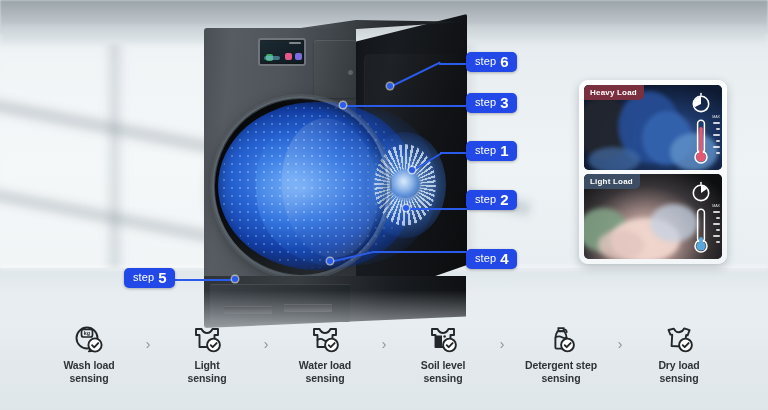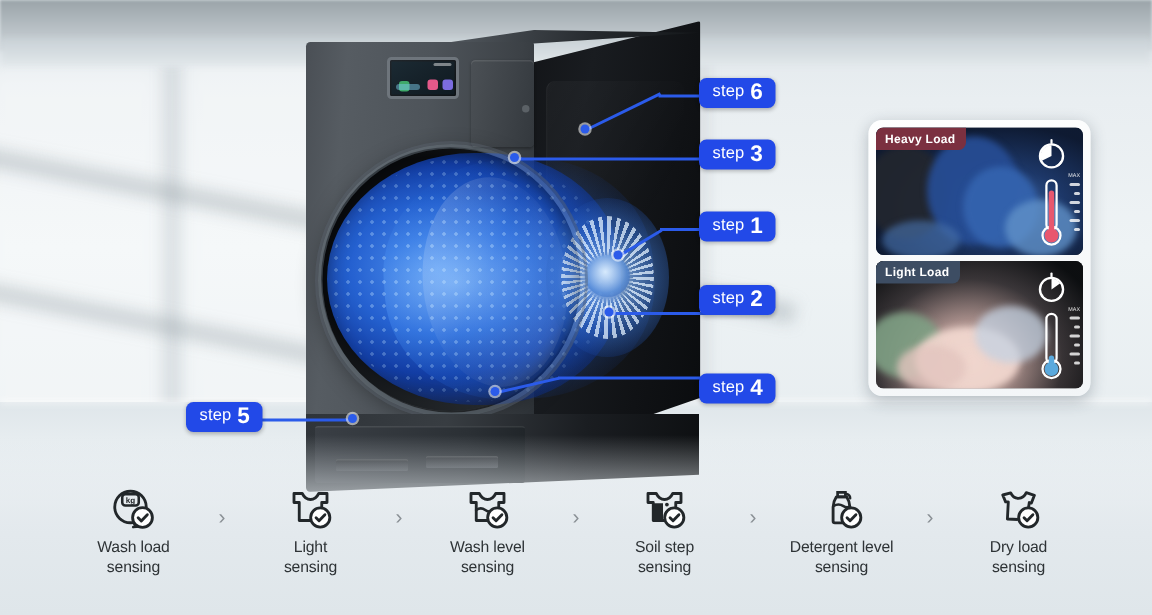--- a/index.html
+++ b/index.html
@@ -262,21 +262,21 @@
   
   .sensestrip {
     position:absolute; left:0; bottom:6px; width:768px; height:80px;
     display:flex; align-items:flex-start; justify-content:center;
   }
   .sense-item {
     width:94px; display:flex; flex-direction:column; align-items:center; gap:5px;
   }
   .sense-icon { width:34px; height:30px; }
   .sense-label {
-    font-size:10.5px; font-weight:400; color:#2e3336;
+    font-size:10.5px; font-weight:700; color:#2e3336;
     text-align:center; line-height:1.22; letter-spacing:-.1px;
   }
   .sense-sep {
     width:24px; text-align:center; color:#8b9196;
     font-size:14px; font-weight:400; margin-top:12px;
     font-family:"Liberation Sans", sans-serif;
   }
 </style>
 </head>
 <body>
@@ -486,56 +486,56 @@
     <div class="sense-sep">›</div>
 
     <div class="sense-item">
       <svg class="sense-icon" viewBox="0 0 34 30">
         <path d="M6 5 L11.5 5 Q13.5 9 17 9 Q20.5 9 22.5 5 L28 5 L28 11 L24.5 11 L24.5 23 L9.5 23 L9.5 11 L6 11 Z" fill="none" stroke="#22272a" stroke-width="1.9" stroke-linejoin="round"></path>
         <path d="M9.5 16 q3 -2.2 6 0 q3 2.2 6 0 q1.6 -1.2 3 -0.6" fill="none" stroke="#22272a" stroke-width="1.8" stroke-linecap="round"></path>
         <circle cx="23.5" cy="21" r="6.4" fill="#fff" stroke="#22272a" stroke-width="1.9"></circle>
         <path d="M20.7 21.2 l2.0 2.0 l3.9 -4.1" fill="none" stroke="#22272a" stroke-width="1.9" stroke-linecap="round" stroke-linejoin="round"></path>
       </svg>
       <div class="sense-label">
-        <span>Wash level</span><br>
+        <span>Water load</span><br>
         <span>sensing</span>
       </div>
     </div>
 
     <div class="sense-sep">›</div>
 
     <div class="sense-item">
       <svg class="sense-icon" viewBox="0 0 34 30">
         <path d="M6 5 L11.5 5 Q13.5 9 17 9 Q20.5 9 22.5 5 L28 5 L28 11 L24.5 11 L24.5 23 L9.5 23 L9.5 11 L6 11 Z" fill="none" stroke="#22272a" stroke-width="1.9" stroke-linejoin="round"></path>
         <path d="M9.5 11.5 L16 11.5 L16 23 L9.5 23 Z" fill="#22272a"></path>
         <circle cx="18.6" cy="12.4" r="1.25" fill="#22272a"></circle>
         <circle cx="21.4" cy="15.2" r="1.0" fill="#22272a"></circle>
         <circle cx="18.2" cy="17.6" r="0.95" fill="#22272a"></circle>
         <circle cx="23.5" cy="21" r="6.4" fill="#fff" stroke="#22272a" stroke-width="1.9"></circle>
         <path d="M20.7 21.2 l2.0 2.0 l3.9 -4.1" fill="none" stroke="#22272a" stroke-width="1.9" stroke-linecap="round" stroke-linejoin="round"></path>
       </svg>
       <div class="sense-label">
-        <span>Soil step</span><br>
+        <span>Soil level</span><br>
         <span>sensing</span>
       </div>
     </div>
 
     <div class="sense-sep">›</div>
 
     <div class="sense-item">
       <svg class="sense-icon" viewBox="0 0 34 30">
         <path d="M13.6 7.2 L20.4 7.2 Q22.6 10.6 22.6 14 L22.6 23.4 Q22.6 24.6 21.4 24.6 L12.6 24.6 Q11.4 24.6 11.4 23.4 L11.4 14 Q11.4 10.6 13.6 7.2 Z" fill="none" stroke="#22272a" stroke-width="1.9" stroke-linejoin="round"></path>
         <path d="M14.4 4.2 L19.6 4.2 L19.6 7.2 L14.4 7.2 Z" fill="none" stroke="#22272a" stroke-width="1.8"></path>
         <path d="M11.8 13.2 q3.2 -1.8 6.2 0 q2.6 1.6 4.6 0.4" fill="none" stroke="#22272a" stroke-width="1.7" stroke-linecap="round"></path>
         <path d="M20.4 5.2 q2.4 0.6 2.4 3.0" fill="none" stroke="#22272a" stroke-width="1.6" stroke-linecap="round"></path>
         <circle cx="23.5" cy="21" r="6.4" fill="#fff" stroke="#22272a" stroke-width="1.9"></circle>
         <path d="M20.7 21.2 l2.0 2.0 l3.9 -4.1" fill="none" stroke="#22272a" stroke-width="1.9" stroke-linecap="round" stroke-linejoin="round"></path>
       </svg>
       <div class="sense-label">
-        <span>Detergent level</span><br>
+        <span>Detergent step</span><br>
         <span>sensing</span>
       </div>
     </div>
 
     <div class="sense-sep">›</div>
 
     <div class="sense-item">
       <svg class="sense-icon" viewBox="0 0 34 30">
         <path d="M6.5 6 L11.8 4.6 Q13.6 8.4 17 8.2 Q20.6 8.0 22.2 4.4 L27.6 6.2 L25.6 11.4 L24.2 11.0 L22.4 22.6 L9.6 22.0 L10.2 10.6 L8.4 10.6 Z" fill="none" stroke="#22272a" stroke-width="1.9" stroke-linejoin="round"></path>
         <circle cx="23.5" cy="21" r="6.4" fill="#fff" stroke="#22272a" stroke-width="1.9"></circle>

